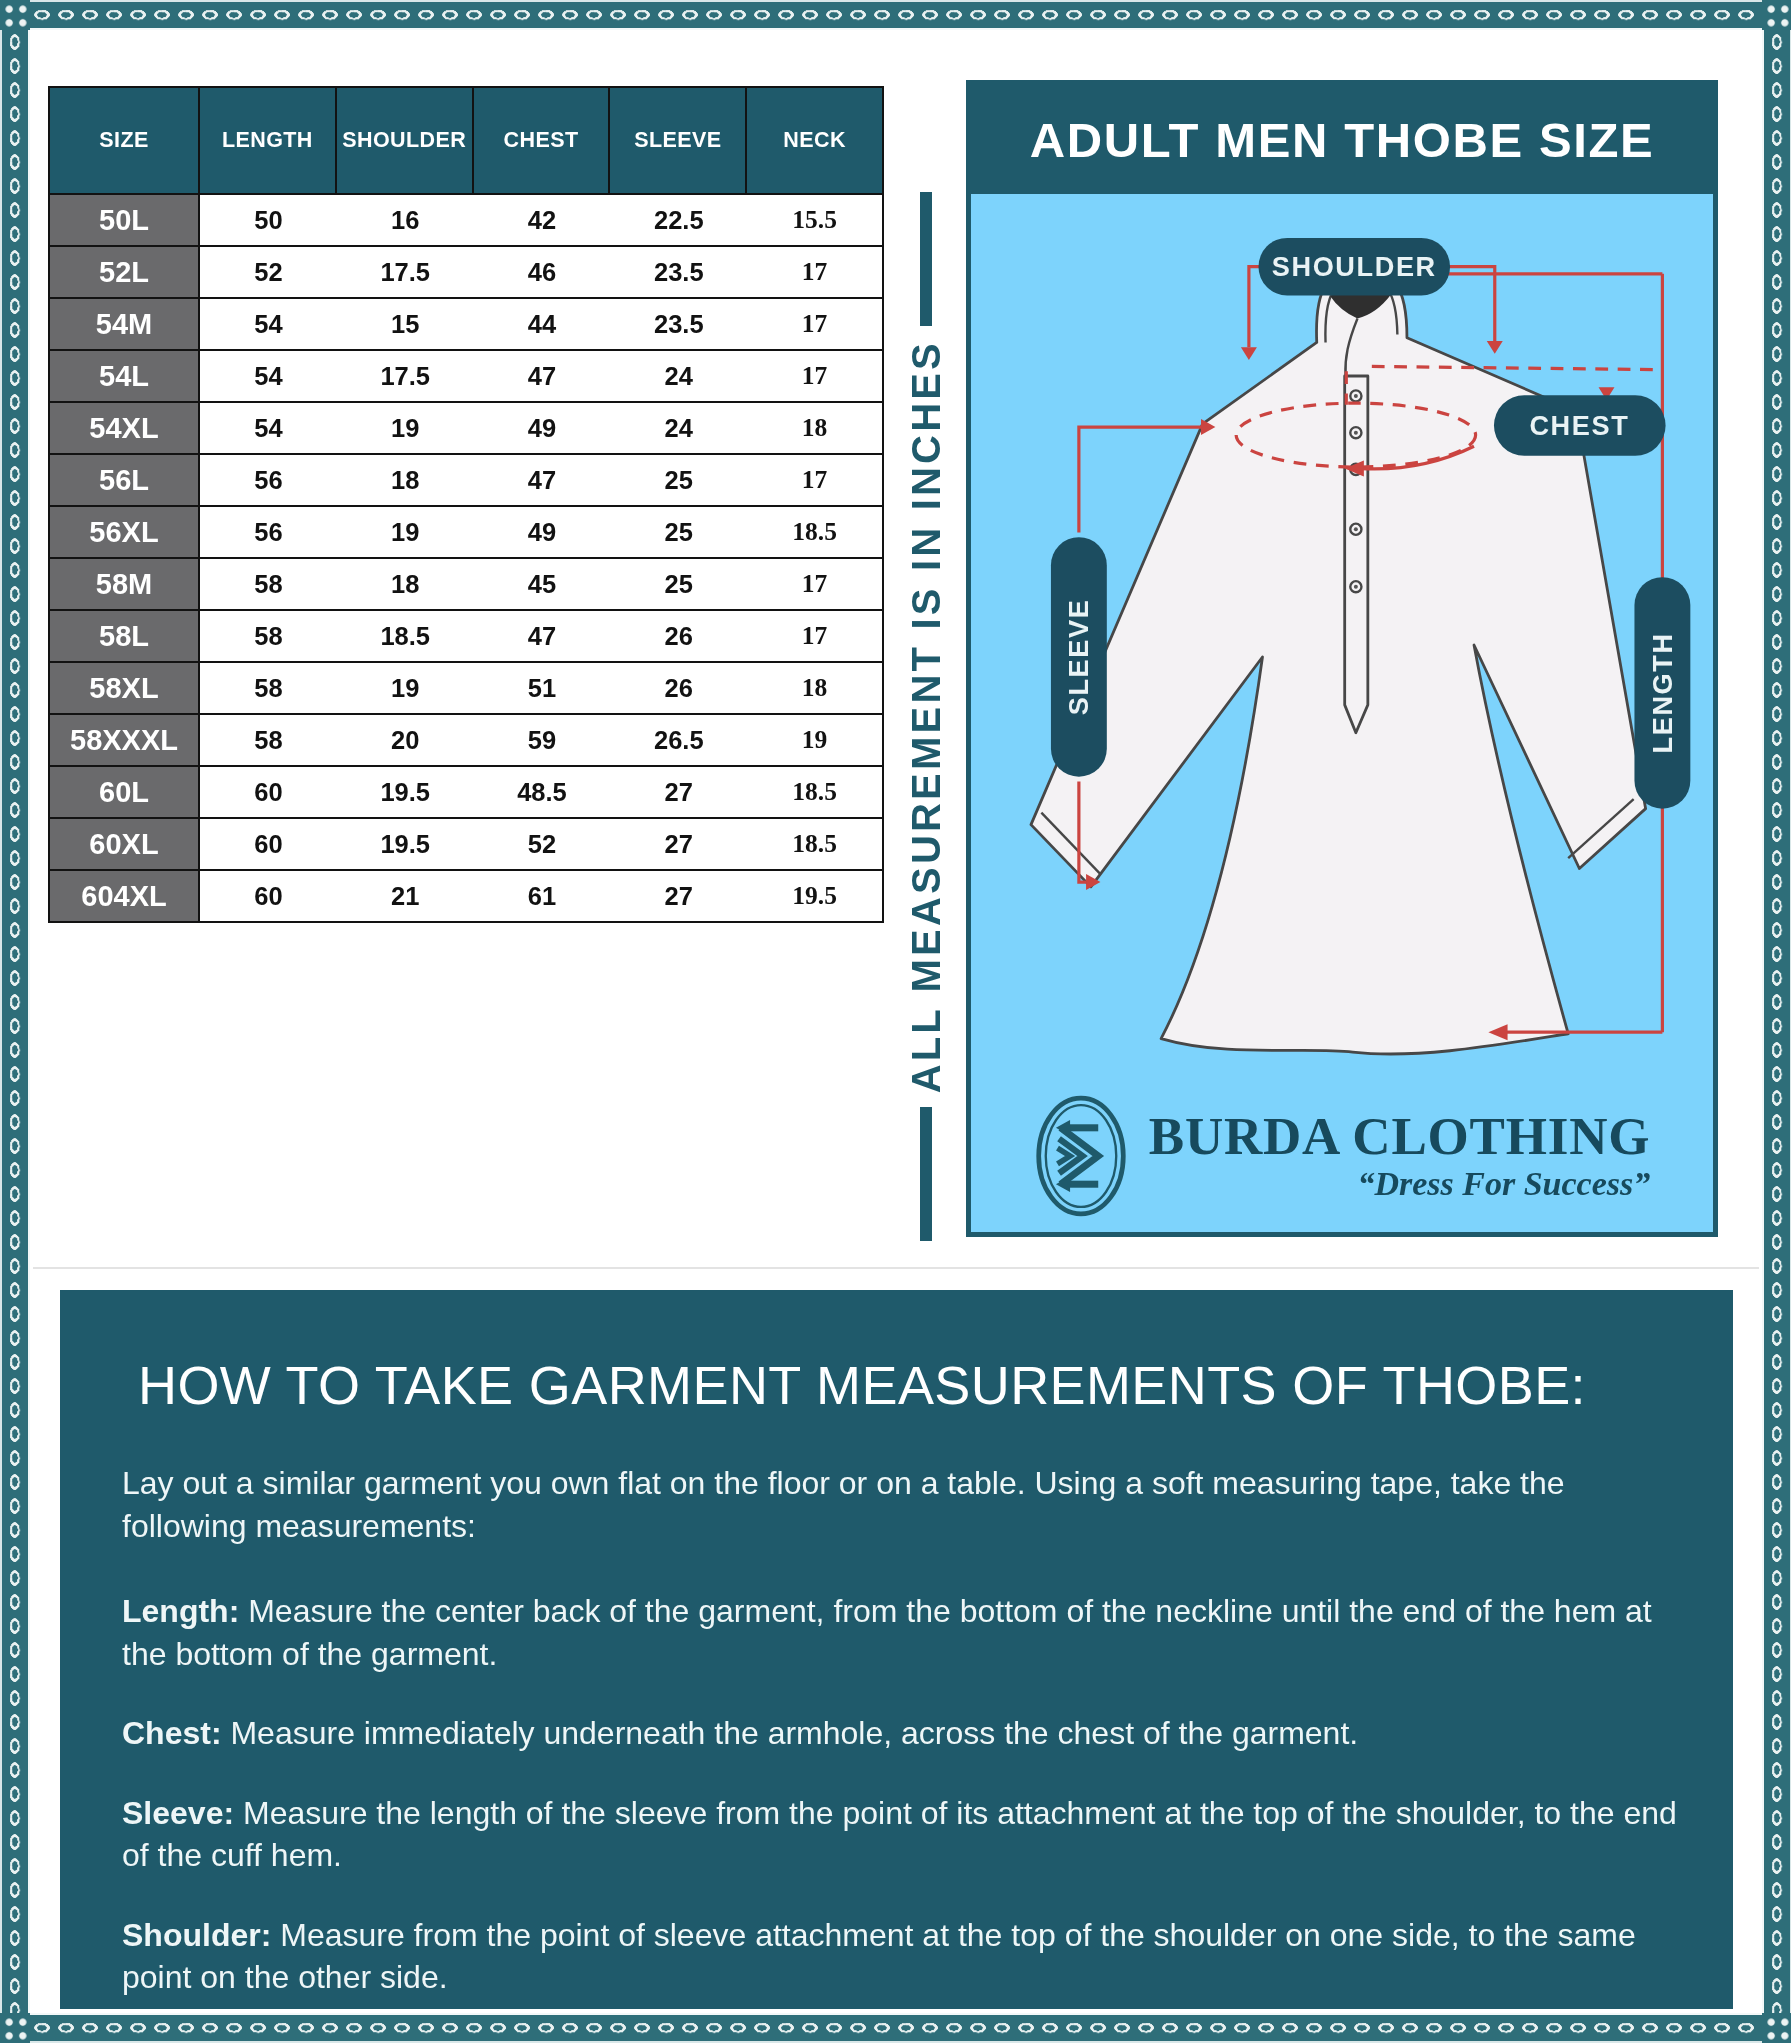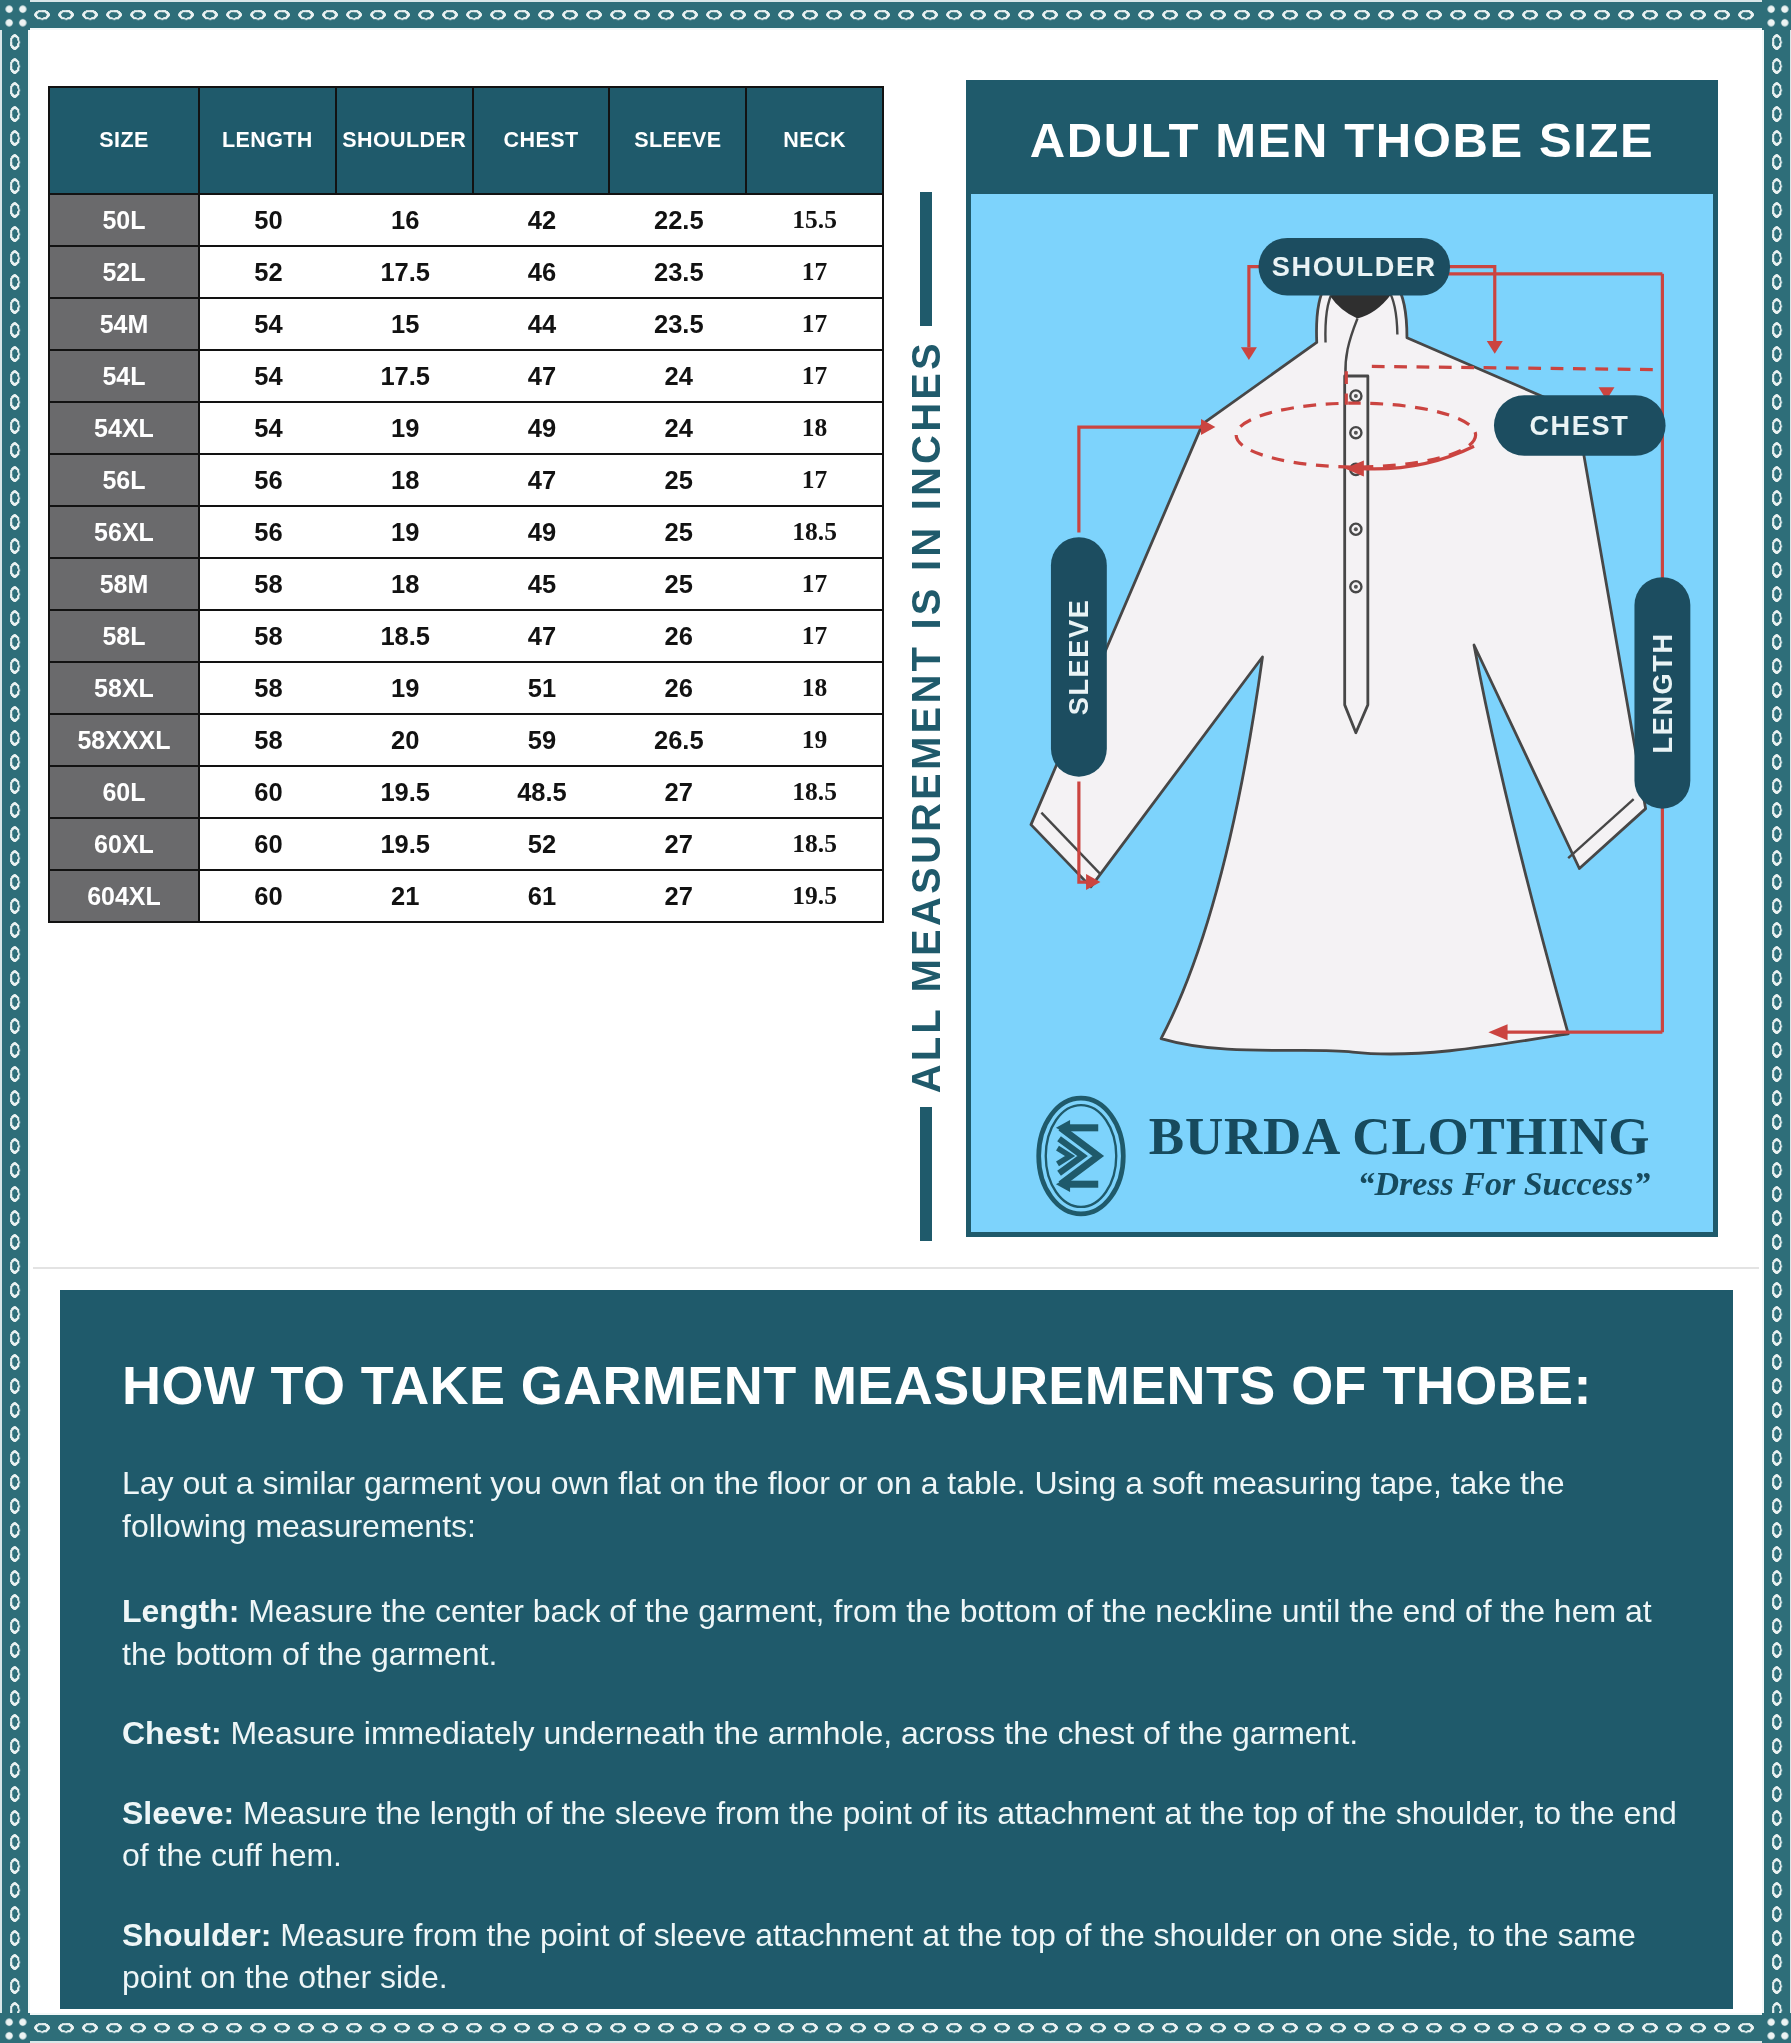--- a/index.html
+++ b/index.html
@@ -32,21 +32,21 @@
     background-size:13.6px 13.6px;background-position:2.4px 2.4px;}
   .c-tl{top:0;left:0;}.c-tr{top:0;right:0;}.c-bl{bottom:0;left:0;}.c-br{bottom:0;right:0;}
 
   
   .sizechart{position:absolute;left:48px;top:86px;width:836px;
     display:grid;grid-template-columns:152px repeat(5,1fr);}
   .sizechart .cell{box-sizing:border-box;display:flex;align-items:center;justify-content:center;}
   .hc{height:109px;background:var(--teal);color:#fff;font-weight:bold;font-size:21.5px;
       letter-spacing:0.4px;border:2.4px solid var(--ink);border-left:none;}
   .hc.first{border-left:2.4px solid var(--ink);}
-  .sz{height:52px;background:var(--gray-cell);color:#fff;font-weight:bold;font-size:25px;
+  .sz{height:52px;background:var(--gray-cell);color:#fff;font-weight:bold;font-size:29px;
       border:2.4px solid var(--ink);border-top:none;}
   .val{height:52px;background:#fff;color:var(--ink);font-weight:bold;font-size:25.5px;
       border-bottom:2.4px solid var(--ink);}
   .val.last{border-right:2.4px solid var(--ink);font-family:Liberation Serif, serif;}
 
   
   .note{position:absolute;left:891px;top:192px;height:1049px;width:70px;
         display:flex;flex-direction:column;align-items:center;justify-content:space-between;}
   .note .bar{width:12px;height:134px;background:var(--teal);}
   .note .txt{writing-mode:vertical-rl;transform:rotate(180deg);white-space:nowrap;
@@ -76,21 +76,21 @@
               color:#174a5d;letter-spacing:0.8px;line-height:1.05;}
   .brand-tagline{font-family:"Liberation Serif",serif;font-weight:bold;font-style:italic;
                  font-size:34px;color:#174a5d;}
 
   .divider{position:absolute;left:33px;right:33px;top:1267px;height:2.4px;background:#e3e3e3;}
 
   
   .howto{position:absolute;left:60px;top:1290px;width:1673px;height:719px;
          background:var(--teal);color:var(--light-text);box-sizing:border-box;
          padding:64px 48px 0 62px;}
-  .howto h1{margin:0 0 46px 0;color:#fff;font-size:54px;font-weight:bold;letter-spacing:0.4px;}
+  .howto h1{margin:0 0 46px 16px;color:#fff;font-size:54px;font-weight:normal;letter-spacing:0.4px;}
   .howto p{margin:0 0 37px 0;font-size:32px;line-height:1.33;}
   .howto p.intro{margin-bottom:43px;}
   .lbl{font-weight:bold;}
 </style>
 </head>
 <body>
 
 <div class="page">
 
   <div class="bd bd-top"></div>

